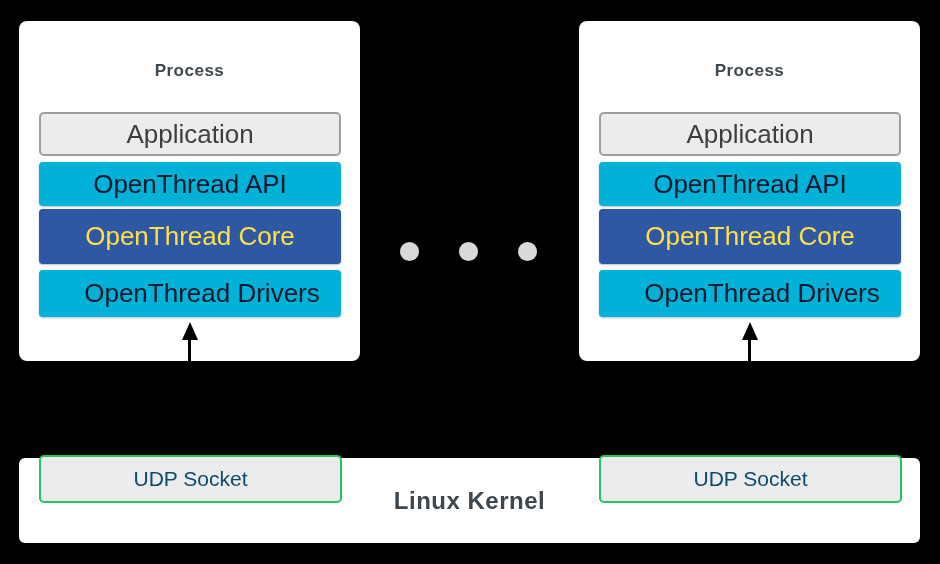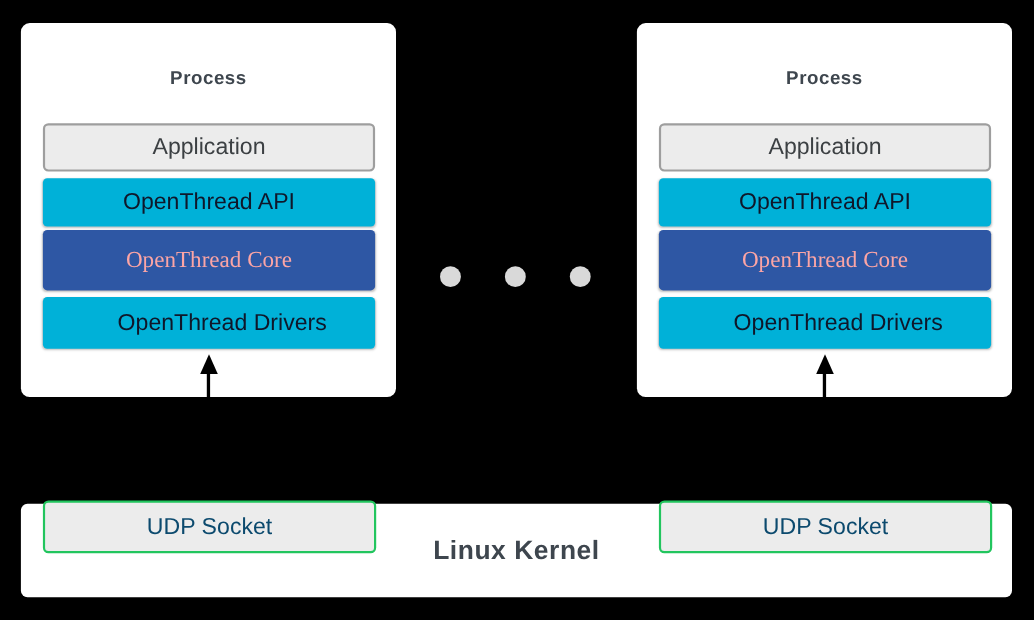--- a/index.html
+++ b/index.html
@@ -38,39 +38,38 @@
     letter-spacing: 0.5px;
   }
   .layer {
     position: absolute;
     left: 20px;
     width: 302px;
     box-sizing: border-box;
     display: flex;
     align-items: center;
     justify-content: center;
-    font-size: 21px;
+    font-size: 26px;
     border-radius: 4px;
   }
   .layer.plain {
     background: #ececec;
     border: 2px solid #9e9e9e;
     border-radius: 5px;
     color: #3c4043;
   }
   .layer.cyan {
     background: #00b1d8;
     color: #0f172a;
     box-shadow: 0 1px 2px rgba(0,0,0,0.25);
   }
   .layer.blue {
     background: #2e57a4;
-    color: #fca5a5;
+    color: #fde047;
     box-shadow: 0 1px 2px rgba(0,0,0,0.25);
-    font-family: Liberation Serif, serif;
   }
   .l0 { top: 91px;  height: 44px; }
   .l1 { top: 141px; height: 44px; }
   .l2 { top: 188px; height: 55px; }
   .l3 { top: 249px; height: 47px; padding-left: 24px; }
   
   .arrow {
     position: absolute;
     left: 50%;
     bottom: 0;

